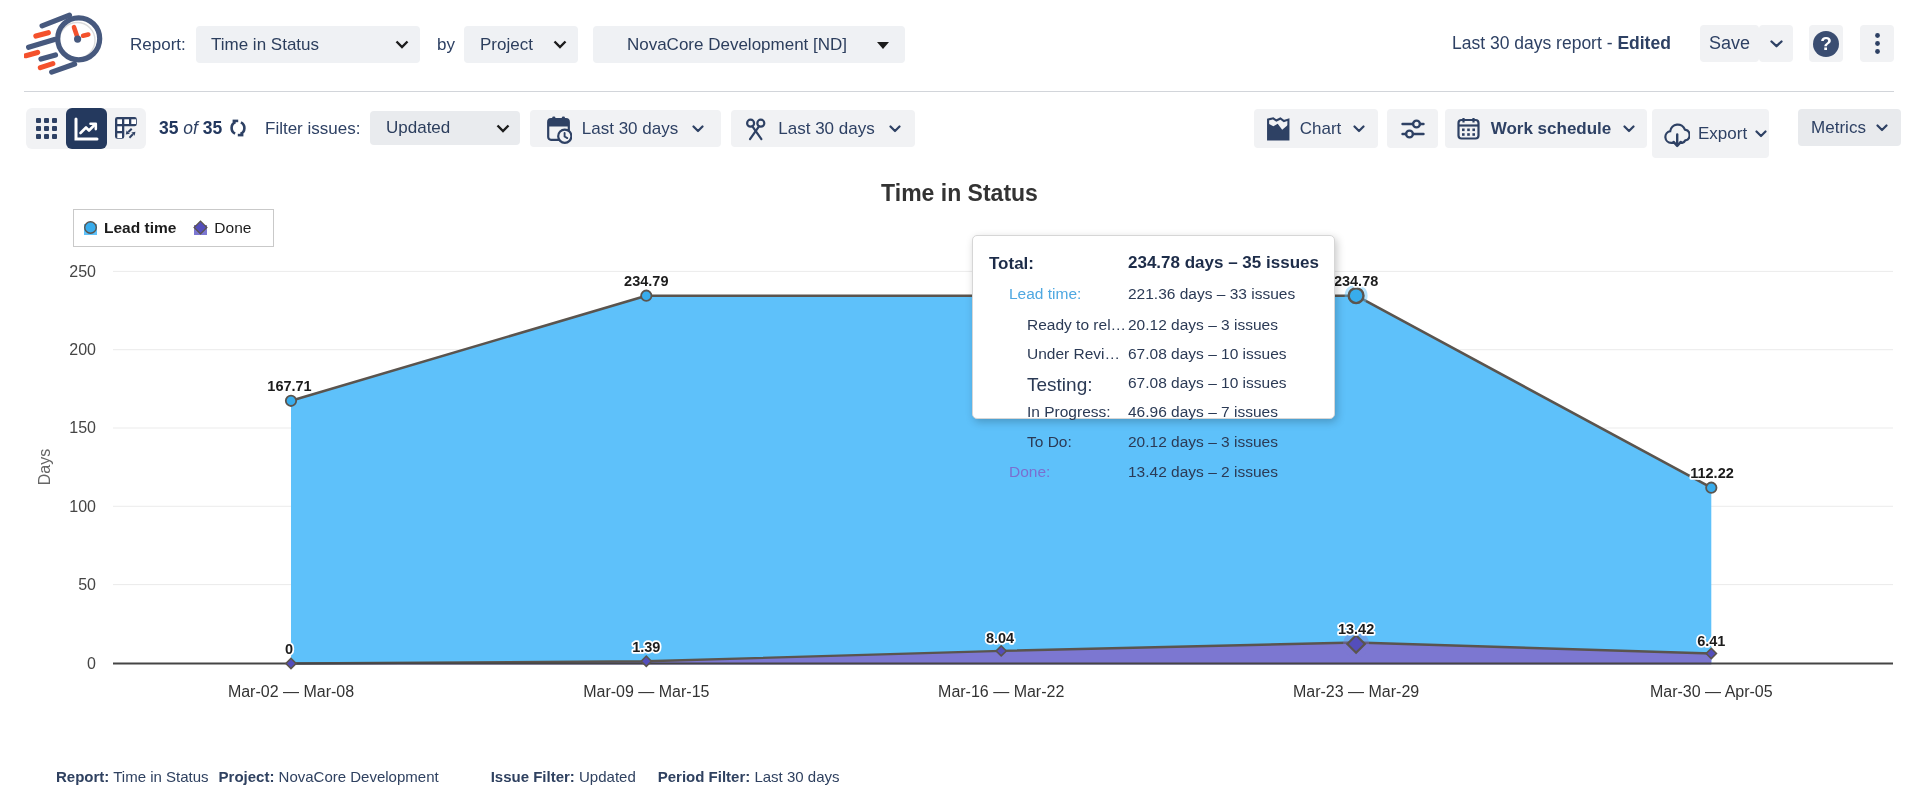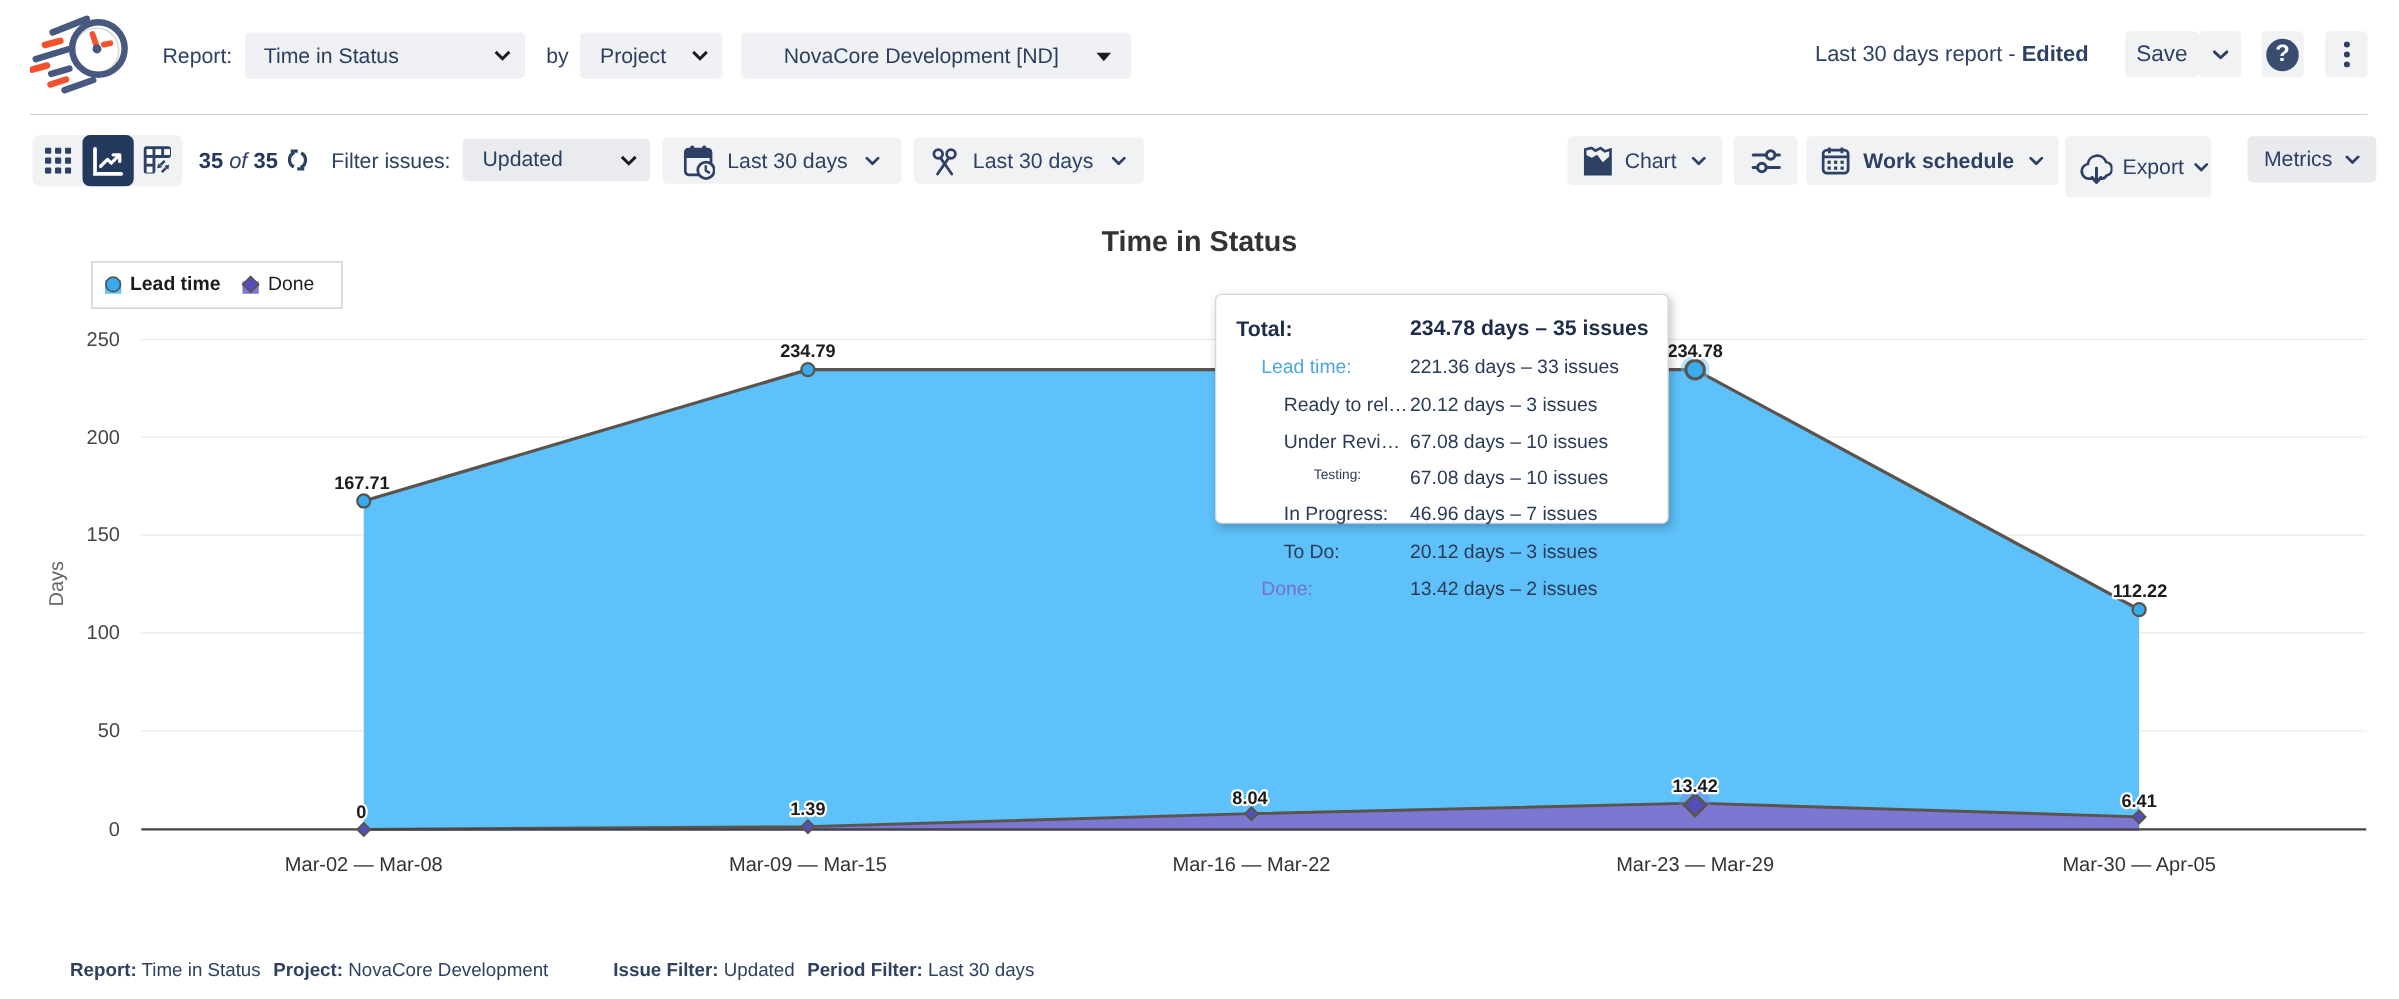--- a/index.html
+++ b/index.html
@@ -324,25 +324,25 @@
 
 <div class="abs" style="left:972px; top:235px; width:363px; height:184px; background:#fff; border:1px solid #d6d6d6; border-radius:5px; box-shadow:2px 3px 8px rgba(0,0,0,0.22);">
   <div class="abs" style="left:16px; top:18px; font-size:17px; font-weight:700; color:#1d2c49;">Total:</div>
   <div class="abs" style="left:155px; top:17px; font-size:17px; font-weight:700; color:#1d2c49;">234.78 days – 35 issues</div>
   <div class="abs" style="left:36px; top:49px; font-size:15.5px; color:#4fa8e1;">Lead time:</div>
   <div class="abs" style="left:155px; top:49px; font-size:15.5px; color:#2b3a55;">221.36 days – 33 issues</div>
   <div class="abs" style="left:54px; top:80px; font-size:15.5px; color:#2b3a55;">Ready to rel…</div>
   <div class="abs" style="left:155px; top:80px; font-size:15.5px; color:#2b3a55;">20.12 days – 3 issues</div>
   <div class="abs" style="left:54px; top:109px; font-size:15.5px; color:#2b3a55;">Under Revi…</div>
   <div class="abs" style="left:155px; top:109px; font-size:15.5px; color:#2b3a55;">67.08 days – 10 issues</div>
-  <div class="abs" style="left:54px; top:138px; font-size:11px; color:#2b3a55;margin-left:24px;">Testing:</div>
+  <div class="abs" style="left:54px; top:138px; font-size:19px; color:#2b3a55;">Testing:</div>
   <div class="abs" style="left:155px; top:138px; font-size:15.5px; color:#2b3a55;">67.08 days – 10 issues</div>
   <div class="abs" style="left:54px; top:167px; font-size:15.5px; color:#2b3a55;">In Progress:</div>
   <div class="abs" style="left:155px; top:167px; font-size:15.5px; color:#2b3a55;">46.96 days – 7 issues</div>
   <div class="abs" style="left:54px; top:197px; font-size:15.5px; color:#2b3a55;">To Do:</div>
   <div class="abs" style="left:155px; top:197px; font-size:15.5px; color:#2b3a55;">20.12 days – 3 issues</div>
   <div class="abs" style="left:36px; top:227px; font-size:15.5px; color:#7a6fd0;">Done:</div>
   <div class="abs" style="left:155px; top:227px; font-size:15.5px; color:#2b3a55;">13.42 days – 2 issues</div>
 </div>
 
 <div class="abs" style="left:56px; top:768px; font-size:15px; color:#2f4160; white-space:nowrap;">
-  <span style="margin-right:10px;"><b>Report:</b> Time in Status</span><span style="margin-right:10px;"><b>Project:</b> NovaCore Development</span><span style="margin-right:10px;padding-left:42px;"><b>Issue Filter:</b> Updated</span><span><b>Period Filter:</b> Last 30 days</span>
+  <span style="margin-right:10px;"><b>Report:</b> Time in Status</span><span style="margin-right:10px;"><b>Project:</b> NovaCore Development</span><span style="margin-right:22px;padding-left:42px;"><b>Issue Filter:</b> Updated</span><span><b>Period Filter:</b> Last 30 days</span>
 </div>
 
 </body></html>

